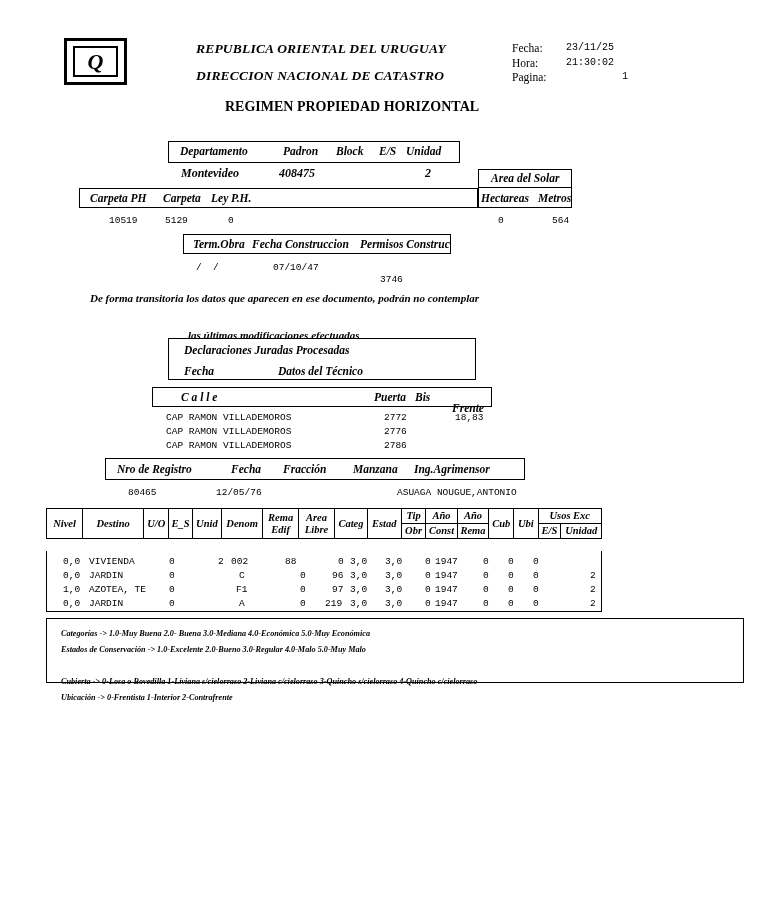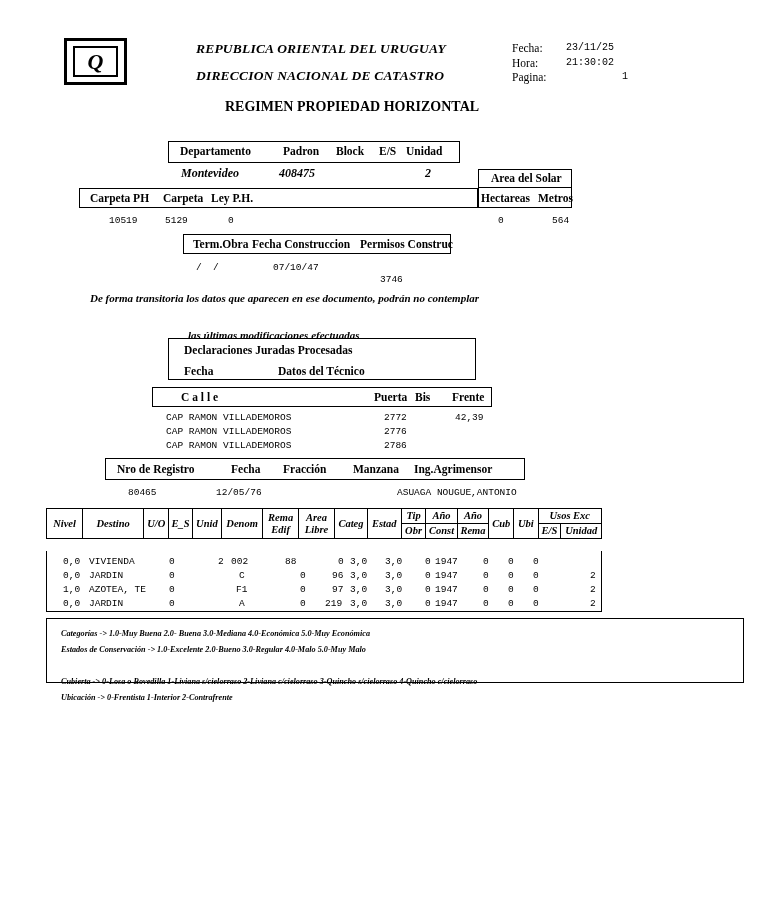--- a/index.html
+++ b/index.html
@@ -99,20 +99,21 @@
   
   .box {
     position: absolute;
     border: 1.4px solid #000;
     box-sizing: border-box;
     background: #fff;
   }
   .hdr {
     font-family: "Liberation Serif", serif;
     font-weight: bold;
+    font-style: italic;
     font-size: 11.5px;
     white-space: nowrap;
     position: absolute;
     text-align: center;
   }
   .mono {
     font-family: "Liberation Mono", monospace;
     font-size: 9.5px;
     white-space: pre;
     position: absolute;
@@ -261,26 +262,26 @@
 
   <div class="box" style="left:168px; top:338px; width:308px; height:42px;"></div>
   <div class="hdr" style="left:184px; top:344px;">Declaraciones Juradas Procesadas</div>
   <div class="hdr" style="left:184px; top:365px;">Fecha</div>
   <div class="hdr" style="left:278px; top:365px;">Datos del Técnico</div>
 
   <div class="box" style="left:152px; top:387px; width:340px; height:20px;"></div>
   <div class="hdr" style="left:181px; top:391px;">C a l l e</div>
   <div class="hdr" style="left:374px; top:391px;">Puerta</div>
   <div class="hdr" style="left:415px; top:391px;">Bis</div>
-  <div class="hdr" style="left:452px; top:391px;">Frente</div>
+  <div class="hdr" style="left:452px; top:402px;">Frente</div>
 
   <div class="mono" style="left:166px; top:412px;">CAP RAMON VILLADEMOROS</div>
   <div class="mono" style="left:384px; top:412px;">2772</div>
   <div class="mono" style="left:418px; top:412px;"></div>
-  <div class="mono" style="left:455px; top:412px;">42,39</div>
+  <div class="mono" style="left:455px; top:412px;">18,83</div>
 
   <div class="mono" style="left:166px; top:426px;">CAP RAMON VILLADEMOROS</div>
   <div class="mono" style="left:384px; top:426px;">2776</div>
   <div class="mono" style="left:418px; top:426px;"></div>
   <div class="mono" style="left:455px; top:426px;"></div>
 
   <div class="mono" style="left:166px; top:440px;">CAP RAMON VILLADEMOROS</div>
   <div class="mono" style="left:384px; top:440px;">2786</div>
   <div class="mono" style="left:418px; top:440px;"></div>
   <div class="mono" style="left:455px; top:440px;"></div>

